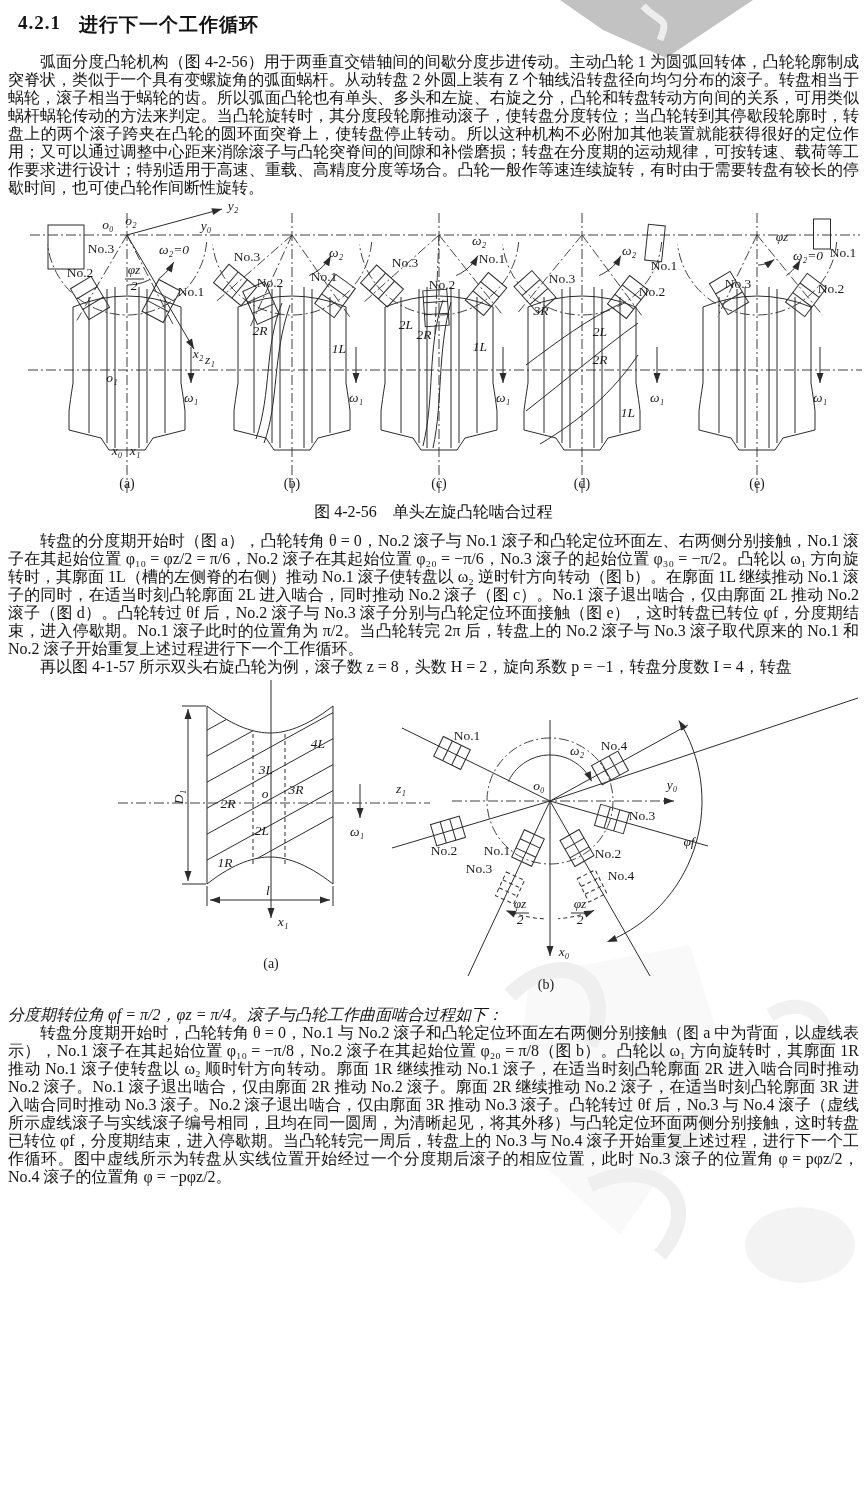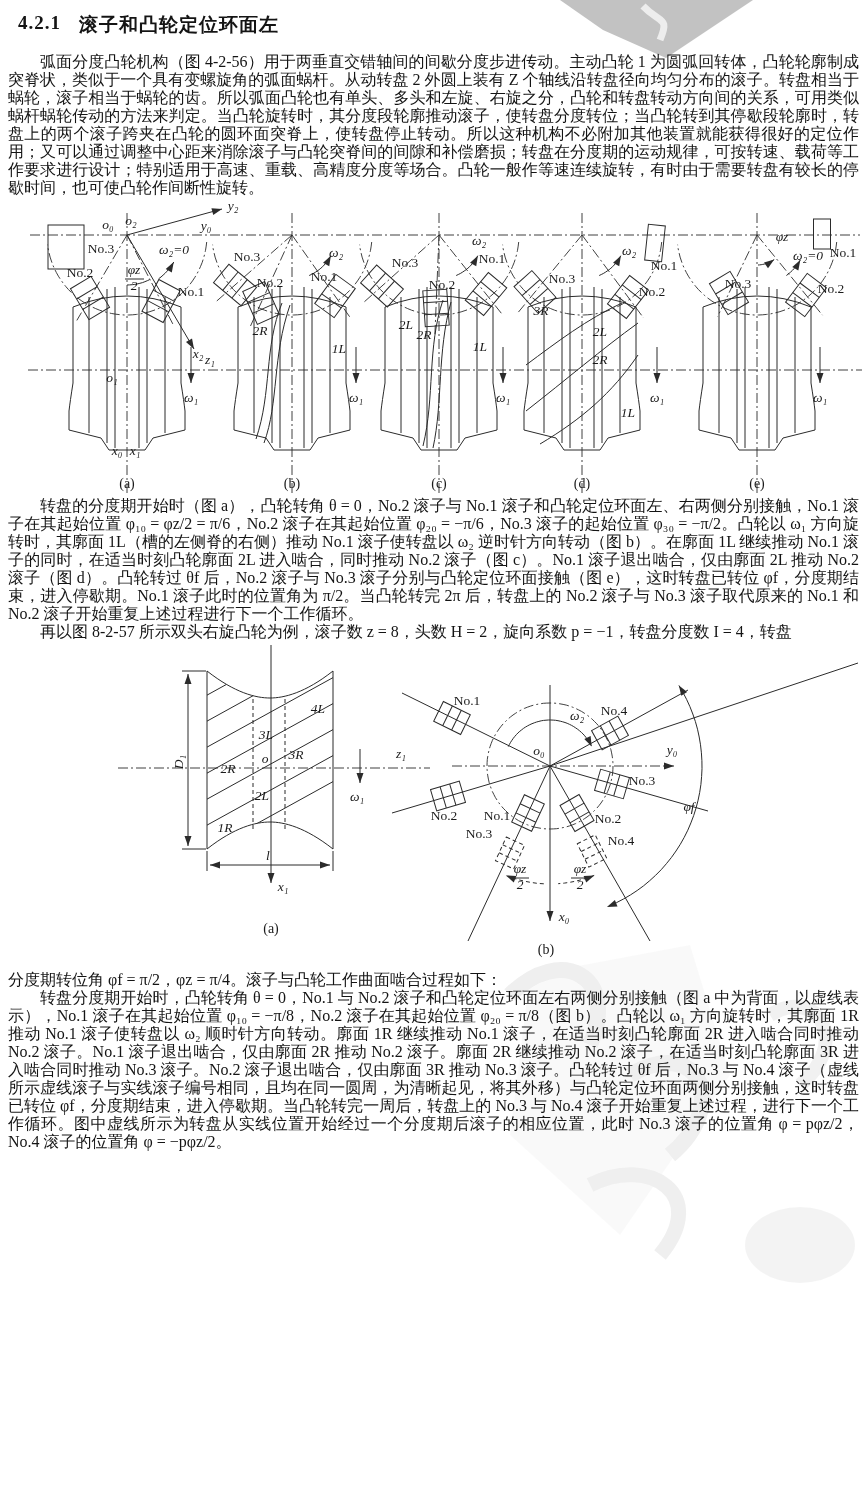--- a/index.html
+++ b/index.html
@@ -2,21 +2,21 @@
 <html><head>
 <meta charset="utf-8">
 <style>
   html,body{margin:0;padding:0;background:#ffffff;}
   body{width:867px;color:#141414;font-family:"Liberation Serif","DejaVu Serif",serif;}
   .page{position:relative;width:867px;min-height:1504px;overflow:hidden;}
   .wm{position:absolute;z-index:0;}
   .content{position:relative;z-index:1;padding:6px 8px 0 8px;}
   h2.section{font-size:19px;font-weight:bold;margin:6px 0 15px 10px;display:flex;gap:18px;letter-spacing:1px;}
   p.body{font-size:16px;line-height:18px;text-align:justify;margin:0;text-indent:2em;}
-  p.cont{text-indent:0;}
+  p.cont{text-indent:0;font-style:italic;}
   .caption{text-align:center;font-size:16px;margin:5px 0 9px 0;}
   .cap57{margin:9px 0 12px 0;}
   svg.fig{display:block;margin-left:-8px;}
   svg .s{stroke:#2b2b2b;stroke-width:1;fill:none;}
   svg .dd{stroke:#2b2b2b;stroke-width:0.9;fill:none;stroke-dasharray:10 3 2 3;}
   svg .dsh{stroke:#2b2b2b;stroke-width:1;fill:none;stroke-dasharray:4 3;}
   svg .ah{fill:#2b2b2b;stroke:none;}
   svg text{fill:#1a1a1a;font-family:"Liberation Serif","DejaVu Serif",serif;}
 </style>
 </head>
@@ -34,21 +34,21 @@
     <path d="M160,140 C230,100 260,170 200,220" stroke="#e2e2e2" stroke-width="16" fill="none"></path>
     <path d="M120,250 C180,220 240,260 190,320" stroke="#e3e3e3" stroke-width="15" fill="none"></path>
     <path d="M300,80 C350,50 380,110 330,150" stroke="#e6e6e6" stroke-width="14" fill="none"></path>
     <ellipse cx="330" cy="310" rx="55" ry="38" fill="#ebebeb"></ellipse>
   </svg>
 
   <div class="content">
 
     <h2 class="section">
       <span>4.2.1</span>
-      <span>滚子和凸轮定位环面左</span>
+      <span>进行下一个工作循环</span>
     </h2>
 
     <p class="body">弧面分度凸轮机构（图 4-2-56）用于两垂直交错轴间的间歇分度步进传动。主动凸轮 1 为圆弧回转体，凸轮轮廓制成突脊状，类似于一个具有变螺旋角的弧面蜗杆。从动转盘 2 外圆上装有 Z 个轴线沿转盘径向均匀分布的滚子。转盘相当于蜗轮，滚子相当于蜗轮的齿。所以弧面凸轮也有单头、多头和左旋、右旋之分，凸轮和转盘转动方向间的关系，可用类似蜗杆蜗轮传动的方法来判定。当凸轮旋转时，其分度段轮廓推动滚子，使转盘分度转位；当凸轮转到其停歇段轮廓时，转盘上的两个滚子跨夹在凸轮的圆环面突脊上，使转盘停止转动。所以这种机构不必附加其他装置就能获得很好的定位作用；又可以通过调整中心距来消除滚子与凸轮突脊间的间隙和补偿磨损；转盘在分度期的运动规律，可按转速、载荷等工作要求进行设计；特别适用于高速、重载、高精度分度等场合。凸轮一般作等速连续旋转，有时由于需要转盘有较长的停歇时间，也可使凸轮作间断性旋转。</p>
 
     <svg id="fig56" class="fig" width="867" height="300" viewBox="0 0 867 300">
         <line x1="30" y1="38" x2="860" y2="38" class="dd"></line>
         <line x1="28" y1="173" x2="862" y2="173" class="dd"></line>
         <line x1="127" y1="16" x2="127" y2="297" class="dd"></line>
         <polyline points="206.7,45.0 206.2,49.1 205.5,53.3 204.6,57.4 203.5,61.4 202.2,65.4 200.6,69.3 198.9,73.1 197.0,76.8 194.8,80.4 192.5,83.9 190.0,87.3 187.4,90.5 184.5,93.6 181.6,96.5 178.4,99.3 175.1,101.9 171.7,104.3 168.2,106.6 164.6,108.6 160.8,110.5 157.0,112.2 153.0,113.6 149.1,114.9 145.0,115.9 140.9,116.8 136.7,117.4 132.6,117.8 128.4,118.0 124.2,118.0 120.0,117.7 115.9,117.2 111.7,116.5 107.6,115.6 103.6,114.5 99.6,113.2 95.7,111.6 91.9,109.9 88.2,108.0 84.6,105.8 81.1,103.5 77.7,101.0 74.5,98.4 71.4,95.5 68.5,92.6 65.7,89.4 63.1,86.1 60.7,82.7 58.4,79.2 56.4,75.6 54.5,71.8 52.8,68.0 51.4,64.0 50.1,60.1 49.1,56.0 48.2,51.9 47.6,47.7" class="dd" fill="none"></polyline>
         <path d="M73,110 Q127,88 181,110 L181,186 Q184,205 185,214 L185,233 L153,241 L145,253 L109,253 L101,241 L69,233 L69,214 Q70,205 73,186 Z" class="s" fill="#fff"></path>
@@ -250,23 +250,24 @@
         <text x="628" y="220" text-anchor="middle" font-size="13.5" font-style="italic">1L</text>
         <text x="657" y="205" text-anchor="middle" font-size="13.5" font-style="italic">ω₁</text>
         <text x="782" y="44" text-anchor="middle" font-size="13.5" font-style="italic">φz</text>
         <text x="808" y="63" text-anchor="middle" font-size="13.5" font-style="italic">ω₂=0</text>
         <text x="843" y="60" text-anchor="middle" font-size="13.5" font-style="normal">No.1</text>
         <text x="738" y="91" text-anchor="middle" font-size="13.5" font-style="normal">No.3</text>
         <text x="831" y="96" text-anchor="middle" font-size="13.5" font-style="normal">No.2</text>
         <text x="820" y="205" text-anchor="middle" font-size="13.5" font-style="italic">ω₁</text>
       </svg>
 
+    <div class="caption">图 4-2-56　单头左旋凸轮啮合过程</div>
 
     <p class="body">转盘的分度期开始时（图 a），凸轮转角 θ = 0，No.2 滚子与 No.1 滚子和凸轮定位环面左、右两侧分别接触，No.1 滚子在其起始位置 φ₁₀ = φz/2 = π/6，No.2 滚子在其起始位置 φ₂₀ = −π/6，No.3 滚子的起始位置 φ₃₀ = −π/2。凸轮以 ω₁ 方向旋转时，其廓面 1L（槽的左侧脊的右侧）推动 No.1 滚子使转盘以 ω₂ 逆时针方向转动（图 b）。在廓面 1L 继续推动 No.1 滚子的同时，在适当时刻凸轮廓面 2L 进入啮合，同时推动 No.2 滚子（图 c）。No.1 滚子退出啮合，仅由廓面 2L 推动 No.2 滚子（图 d）。凸轮转过 θf 后，No.2 滚子与 No.3 滚子分别与凸轮定位环面接触（图 e），这时转盘已转位 φf，分度期结束，进入停歇期。No.1 滚子此时的位置角为 π/2。当凸轮转完 2π 后，转盘上的 No.2 滚子与 No.3 滚子取代原来的 No.1 和 No.2 滚子开始重复上述过程进行下一个工作循环。</p>
-    <p class="body">再以图 8-2-57 所示双头右旋凸轮为例，滚子数 z = 8，头数 H = 2，旋向系数 p = −1，转盘分度数 I = 4，转盘</p>
+    <p class="body">再以图 4-1-57 所示双头右旋凸轮为例，滚子数 z = 8，头数 H = 2，旋向系数 p = −1，转盘分度数 I = 4，转盘</p>
 
     <svg id="fig57" class="fig" width="867" height="330" viewBox="0 0 867 330">
         <defs>
           <clipPath id="devclip">
             <path d="M207,30 C235,52 256,57 270,57 C284,57 305,52 333,30 L333,208 C305,186 284,181 270,181 C256,181 235,186 207,208 Z"></path>
           </clipPath>
         </defs>
         <path d="M207,30 C235,52 256,57 270,57 C284,57 305,52 333,30 L333,208 C305,186 284,181 270,181 C256,181 235,186 207,208 Z" class="s" fill="none"></path>
         <g clip-path="url(#devclip)">
           <line x1="200" y1="58" x2="345" y2="-22" class="s"></line>

